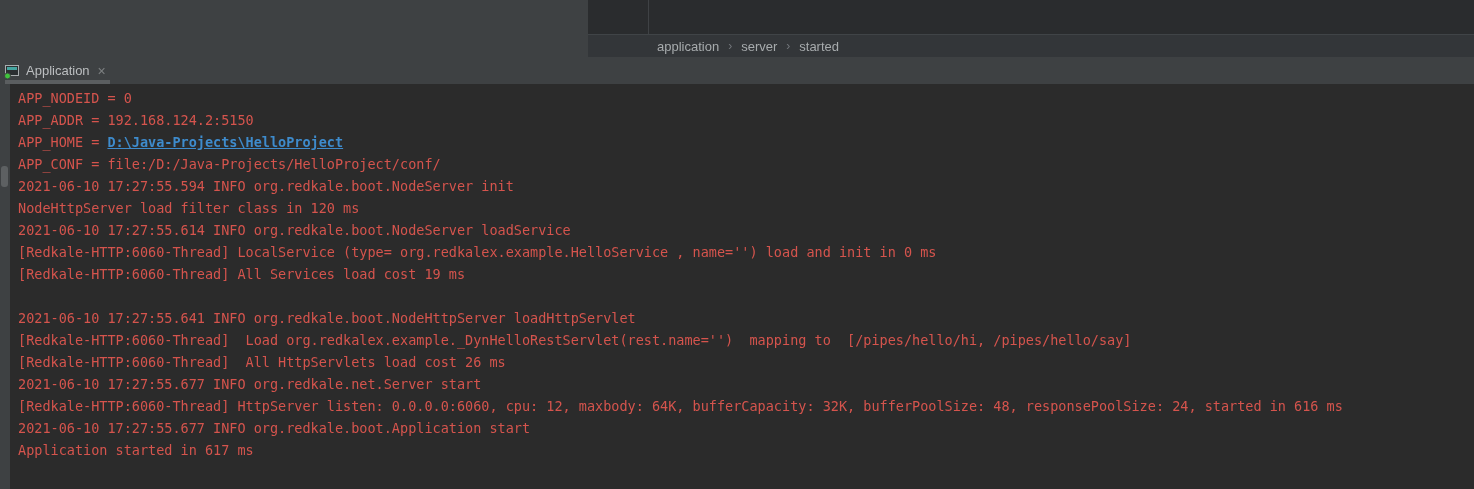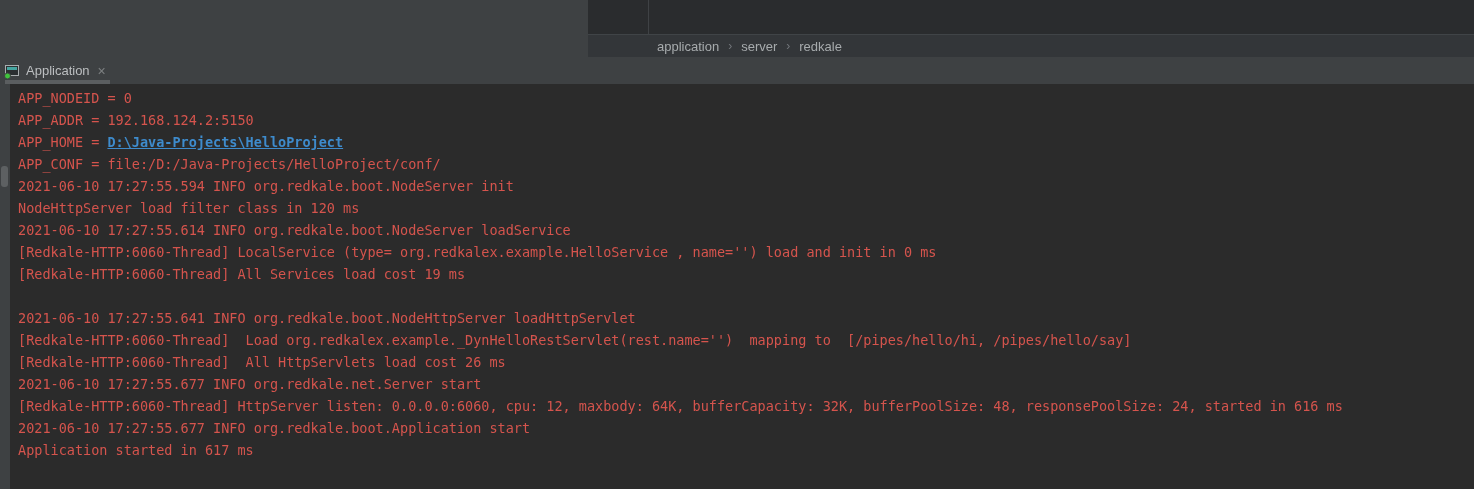--- a/index.html
+++ b/index.html
@@ -102,21 +102,21 @@
 <body>
 
 <div class="toolwin-top"></div>
 <div class="editor-top"></div>
 <div class="editor-split-line"></div>
 <div class="breadcrumb-bar" id="breadcrumbs">
     <span class="crumb">application</span>
     <span class="crumb-sep">›</span>
     <span class="crumb">server</span>
     <span class="crumb-sep">›</span>
-    <span class="crumb">redkale</span>
+    <span class="crumb">started</span>
   </div>
 
 <div class="tab-bar">
   <div class="run-tab">
     <span class="tab-icon">
       <svg width="16" height="16" viewBox="0 0 16 16">
         <rect x="1.5" y="2.5" width="13" height="10" fill="#2b2f31" stroke="#a9adaf" stroke-width="1"></rect>
         <rect x="3" y="4" width="10" height="3" fill="#45a5a0"></rect>
         <circle cx="3.5" cy="13" r="3" fill="#40c33c" stroke="#3e4143" stroke-width="1"></circle>
       </svg>

